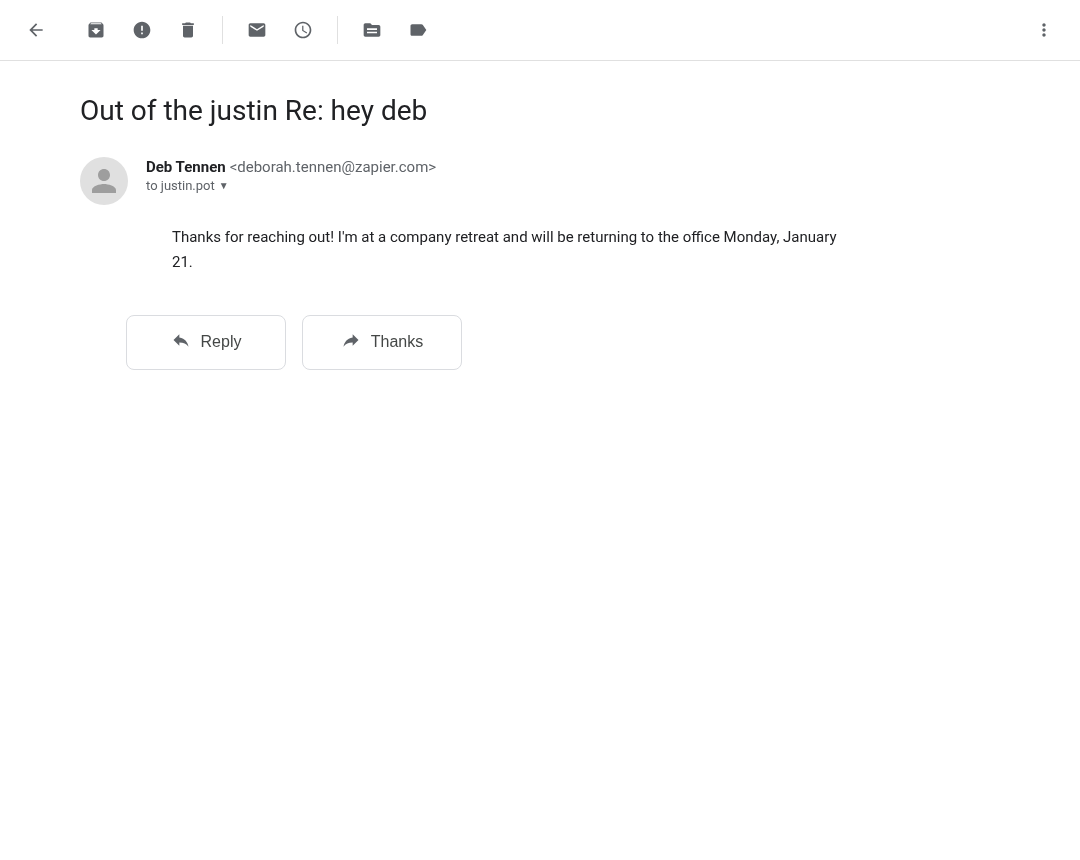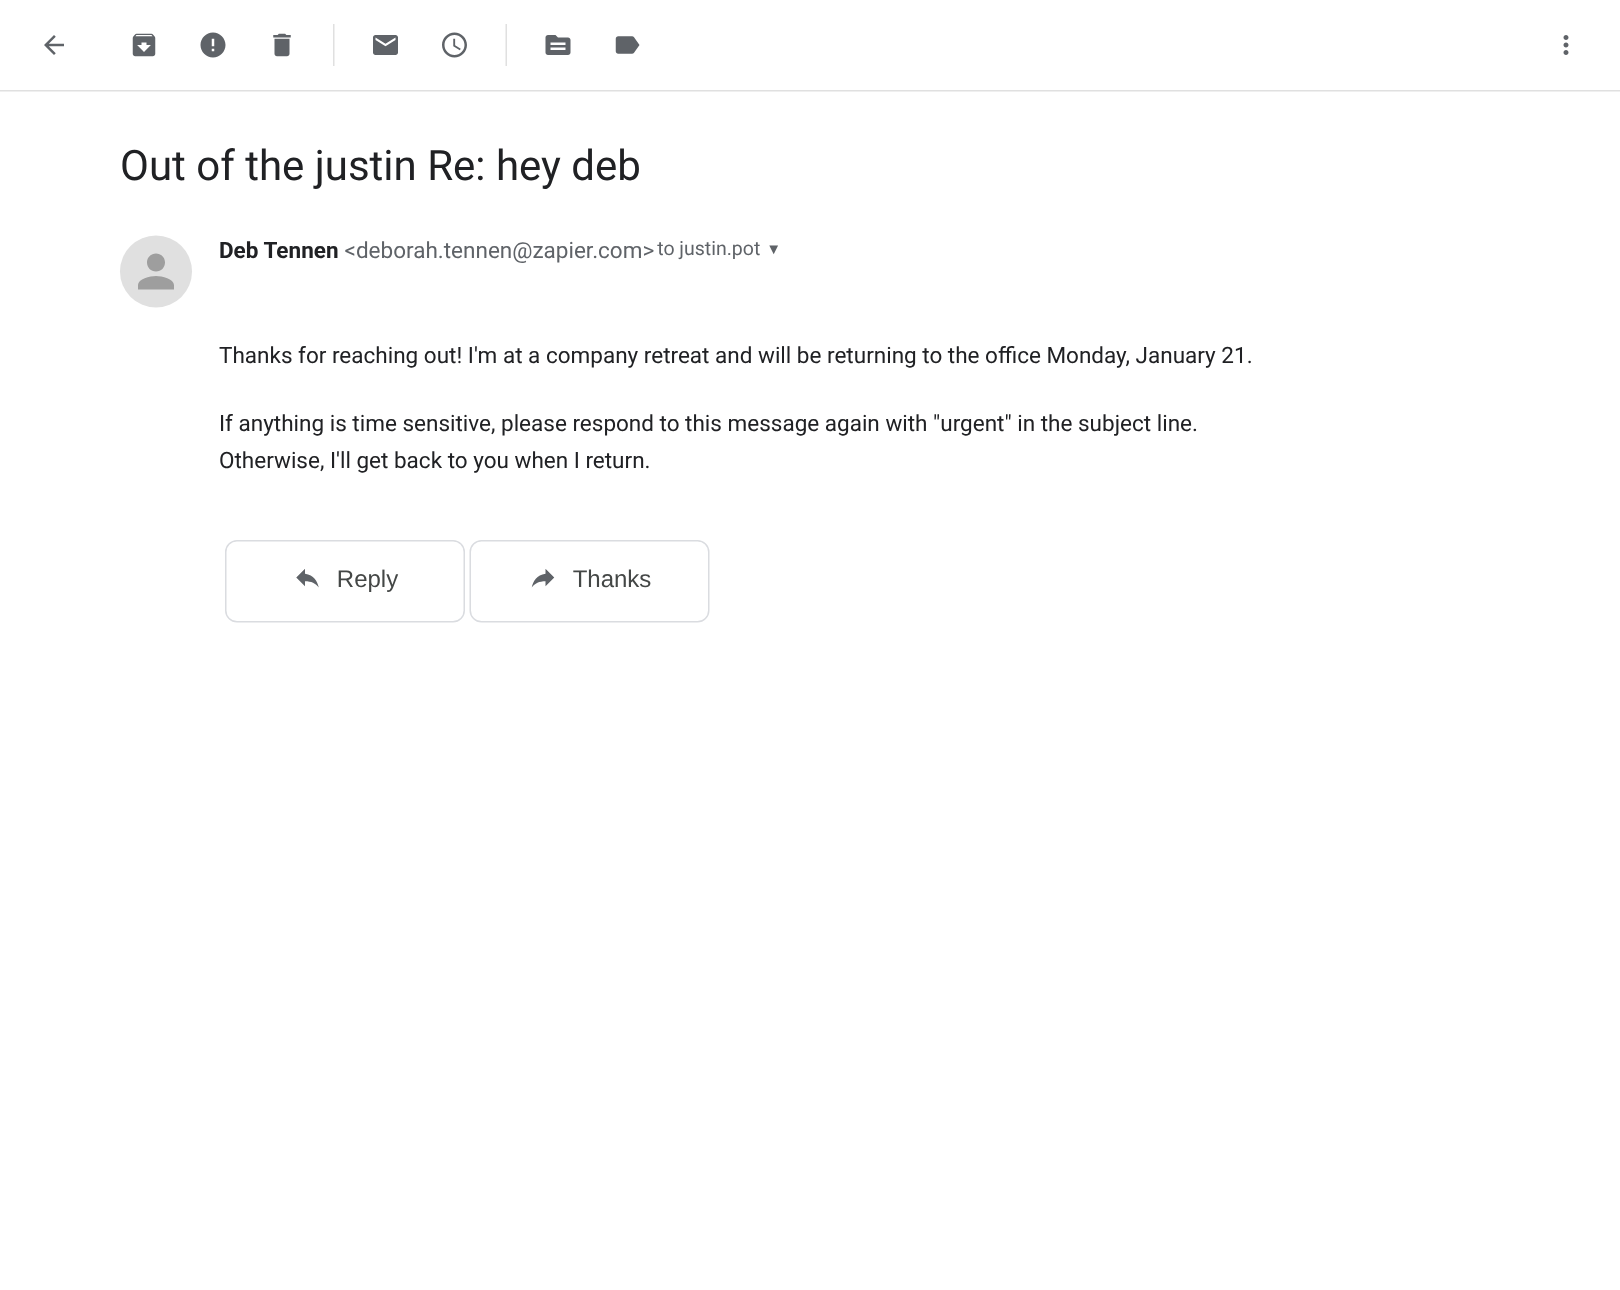--- a/index.html
+++ b/index.html
@@ -77,21 +77,21 @@
       border-radius: 50%;
       background: #e0e0e0;
       display: flex;
       align-items: center;
       justify-content: center;
       flex-shrink: 0;
     }
 
     .sender-info {
       display: flex;
-      flex-direction: row;
+      flex-direction: column;
       gap: 2px;
     }
 
     .sender-name {
       font-weight: 700;
       font-size: 15px;
       color: #202124;
     }
 
     .sender-email {
@@ -108,35 +108,35 @@
       color: #5f6368;
       cursor: pointer;
     }
 
     .chevron-down {
       font-size: 10px;
       color: #5f6368;
     }
 
     .email-body {
-      margin-left: 66px;
+      margin-left: 92px;
       font-size: 15px;
       line-height: 1.65;
       color: #202124;
     }
 
     .email-body p {
       margin-bottom: 20px;
     }
 
     
     .action-buttons {
       display: flex;
-      gap: 3px;
-      margin-left: 70px;
+      gap: 16px;
+      margin-left: 46px;
       margin-top: 40px;
     }
 
     .action-btn {
       display: flex;
       align-items: center;
       gap: 10px;
       padding: 14px 32px;
       border: 1px solid #dadce0;
       border-radius: 8px;
@@ -243,21 +243,20 @@
       </div>
       <div class="sender-to">
         <span>to justin.pot</span>
         <span class="chevron-down">▼</span>
       </div>
     </div>
   </div>
 
   <div class="email-body">
     <p>Thanks for reaching out! I'm at a company retreat and will be returning to the office Monday, January 21.</p>
-    <p>If anything is time sensitive, please respond to this message again with "urgent" in the subject line. Otherwise, I'll get back to you when I return.</p>
   </div>
 
   <div class="action-buttons">
     <button class="action-btn">
       <span class="btn-icon">
         <svg width="20" height="20" viewBox="0 0 24 24">
             <path d="M10 9V5l-7 7 7 7v-4.1c5 0 8.5 1.6 11 5.1-1-5-4-10-11-11z" fill="#5f6368"></path>
           </svg>
       </span>
       <span>Reply</span>

